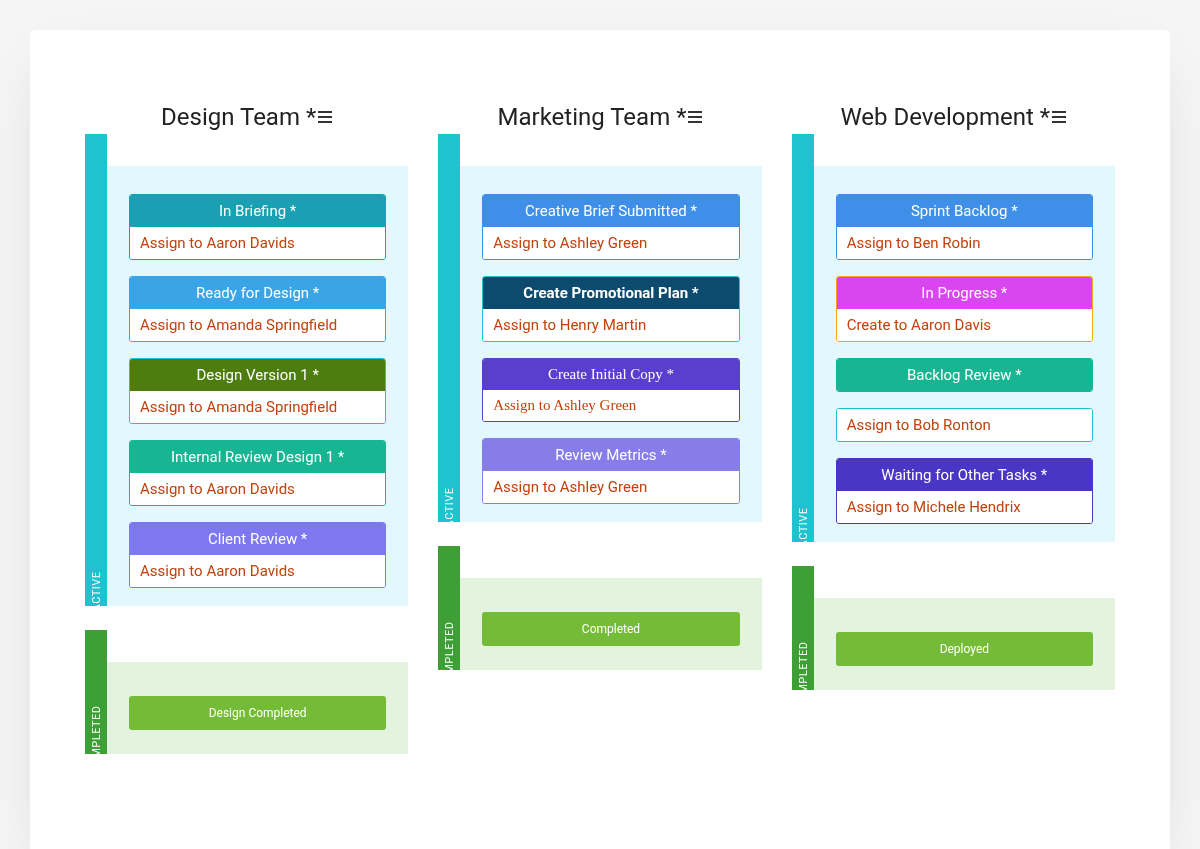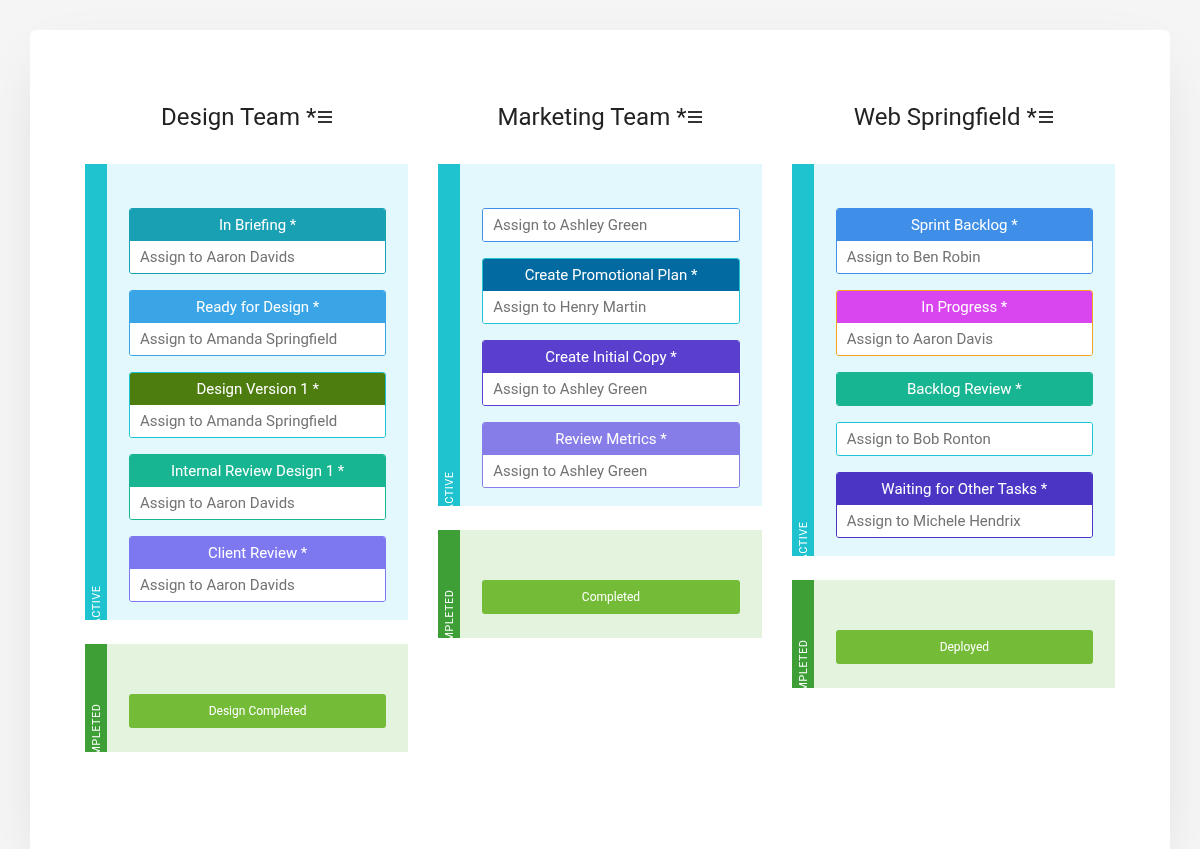--- a/index.html
+++ b/index.html
@@ -21,21 +21,20 @@
   .column {
     flex: 1;
     display: flex;
     flex-direction: column;
   }
   .col-header {
     display: flex;
     align-items: center;
     justify-content: center;
     gap: 2px;
-    margin-bottom: 30px;
     min-height: 34px;
   }
   .col-title {
     font-size: 24px;
     font-weight: 400;
     color: #222;
     white-space: nowrap;
   }
   .hamburger {
     width: 14px;
@@ -67,21 +66,22 @@
     left: 50%;
     transform: translateX(-50%) rotate(-90deg);
     transform-origin: center;
     white-space: nowrap;
     font-size: 11px;
     letter-spacing: 0.5px;
     color: #fff;
   }
   .panel-body {
     flex: 1;
-    padding: 44px 22px 18px;
+    padding: 28px 22px 18px;
+    margin-top: 32px;
   }
   .active .side-tab { background: #1ec3cf; }
   .active .panel-body { background: #e2f8fd; }
   .completed .side-tab { background: #3f9f37; }
   .completed .panel-body { background: #e3f3de; }
 
   .task {
     border-radius: 3px;
     overflow: hidden;
     margin-bottom: 16px;
@@ -90,43 +90,43 @@
   .task:last-child { margin-bottom: 0; }
   .task-head {
     color: #fff;
     font-size: 15px;
     text-align: center;
     padding: 7px 8px;
   }
   .task-body {
     background: #fff;
     font-size: 15px;
-    color: #737373;
+    color: #c2410c;
     padding: 7px 10px;
   }
   .c-teal-dark   { background:#1aa0b3; }
   .c-blue-light  { background:#3aa5e6; }
   .c-cyan        { background:#4d7c0f; }
   .c-teal-green  { background:#17b591; }
   .c-purple-lt   { background:#7d78f0; }
   .c-blue        { background:#3f8fe8; }
-  .c-turquoise   { background:#0369a1; }
+  .c-turquoise   { background:#0c4a6e;font-weight:bold; }
   .c-indigo      { background:#5a3fcf; }
   .c-orange      { background:#d946ef; }
   .c-violet      { background:#867de8; }
   .c-indigo-dark { background:#4a35c4; }
 
   .b-teal-dark   { border-color:#1aa0b3; }
   .b-blue-light  { border-color:#3aa5e6; }
   .b-cyan        { border-color:#1cc3d3; }
   .b-teal-green  { border-color:#17b591; }
   .b-purple-lt   { border-color:#7d78f0; }
   .b-blue        { border-color:#3f8fe8; }
   .b-turquoise   { border-color:#23c2d6; }
-  .b-indigo      { border-color:#5a3fcf; }
+  .b-indigo      { border-color:#5a3fcf;font-family:Liberation Serif, serif; }
   .b-orange      { border-color:#f5a421; }
   .b-violet      { border-color:#867de8; }
   .b-indigo-dark { border-color:#4a35c4; }
 
   .done-btn {
     background:#74bb37;
     color:#fff;
     text-align:center;
     padding:10px 8px;
     font-size:12px;
@@ -194,20 +194,21 @@
           <span></span>
           <span></span>
         </div>
     </div>
     <div class="panel active">
       <div class="side-tab">
           <span class="vt">ACTIVE</span>
         </div>
       <div class="panel-body">
         <div class="task b-blue">
+          <div class="task-head c-blue">Creative Brief Submitted *</div>
           <div class="task-body">Assign to Ashley Green</div>
         </div>
         <div class="task b-turquoise">
           <div class="task-head c-turquoise">Create Promotional Plan *</div>
           <div class="task-body">Assign to Henry Martin</div>
         </div>
         <div class="task b-indigo">
           <div class="task-head c-indigo">Create Initial Copy *</div>
           <div class="task-body">Assign to Ashley Green</div>
         </div>
@@ -222,39 +223,39 @@
           <span class="vt">COMPLETED</span>
         </div>
       <div class="panel-body">
         <div class="done-btn">Completed</div>
       </div>
     </div>
   </div>
 
   <div class="column">
     <div class="col-header">
-      <div class="col-title">Web Springfield *</div>
+      <div class="col-title">Web Development *</div>
       <div class="hamburger">
           <span></span>
           <span></span>
           <span></span>
         </div>
     </div>
     <div class="panel active">
       <div class="side-tab">
           <span class="vt">ACTIVE</span>
         </div>
       <div class="panel-body">
         <div class="task b-blue">
           <div class="task-head c-blue">Sprint Backlog *</div>
           <div class="task-body">Assign to Ben Robin</div>
         </div>
         <div class="task b-orange">
           <div class="task-head c-orange">In Progress *</div>
-          <div class="task-body">Assign to Aaron Davis</div>
+          <div class="task-body">Create to Aaron Davis</div>
         </div>
         <div class="task b-teal-green">
           <div class="task-head c-teal-green">Backlog Review *</div>
         </div>
         <div class="task b-cyan">
           <div class="task-body">Assign to Bob Ronton</div>
         </div>
         <div class="task b-indigo-dark">
           <div class="task-head c-indigo-dark">Waiting for Other Tasks *</div>
           <div class="task-body">Assign to Michele Hendrix</div>

